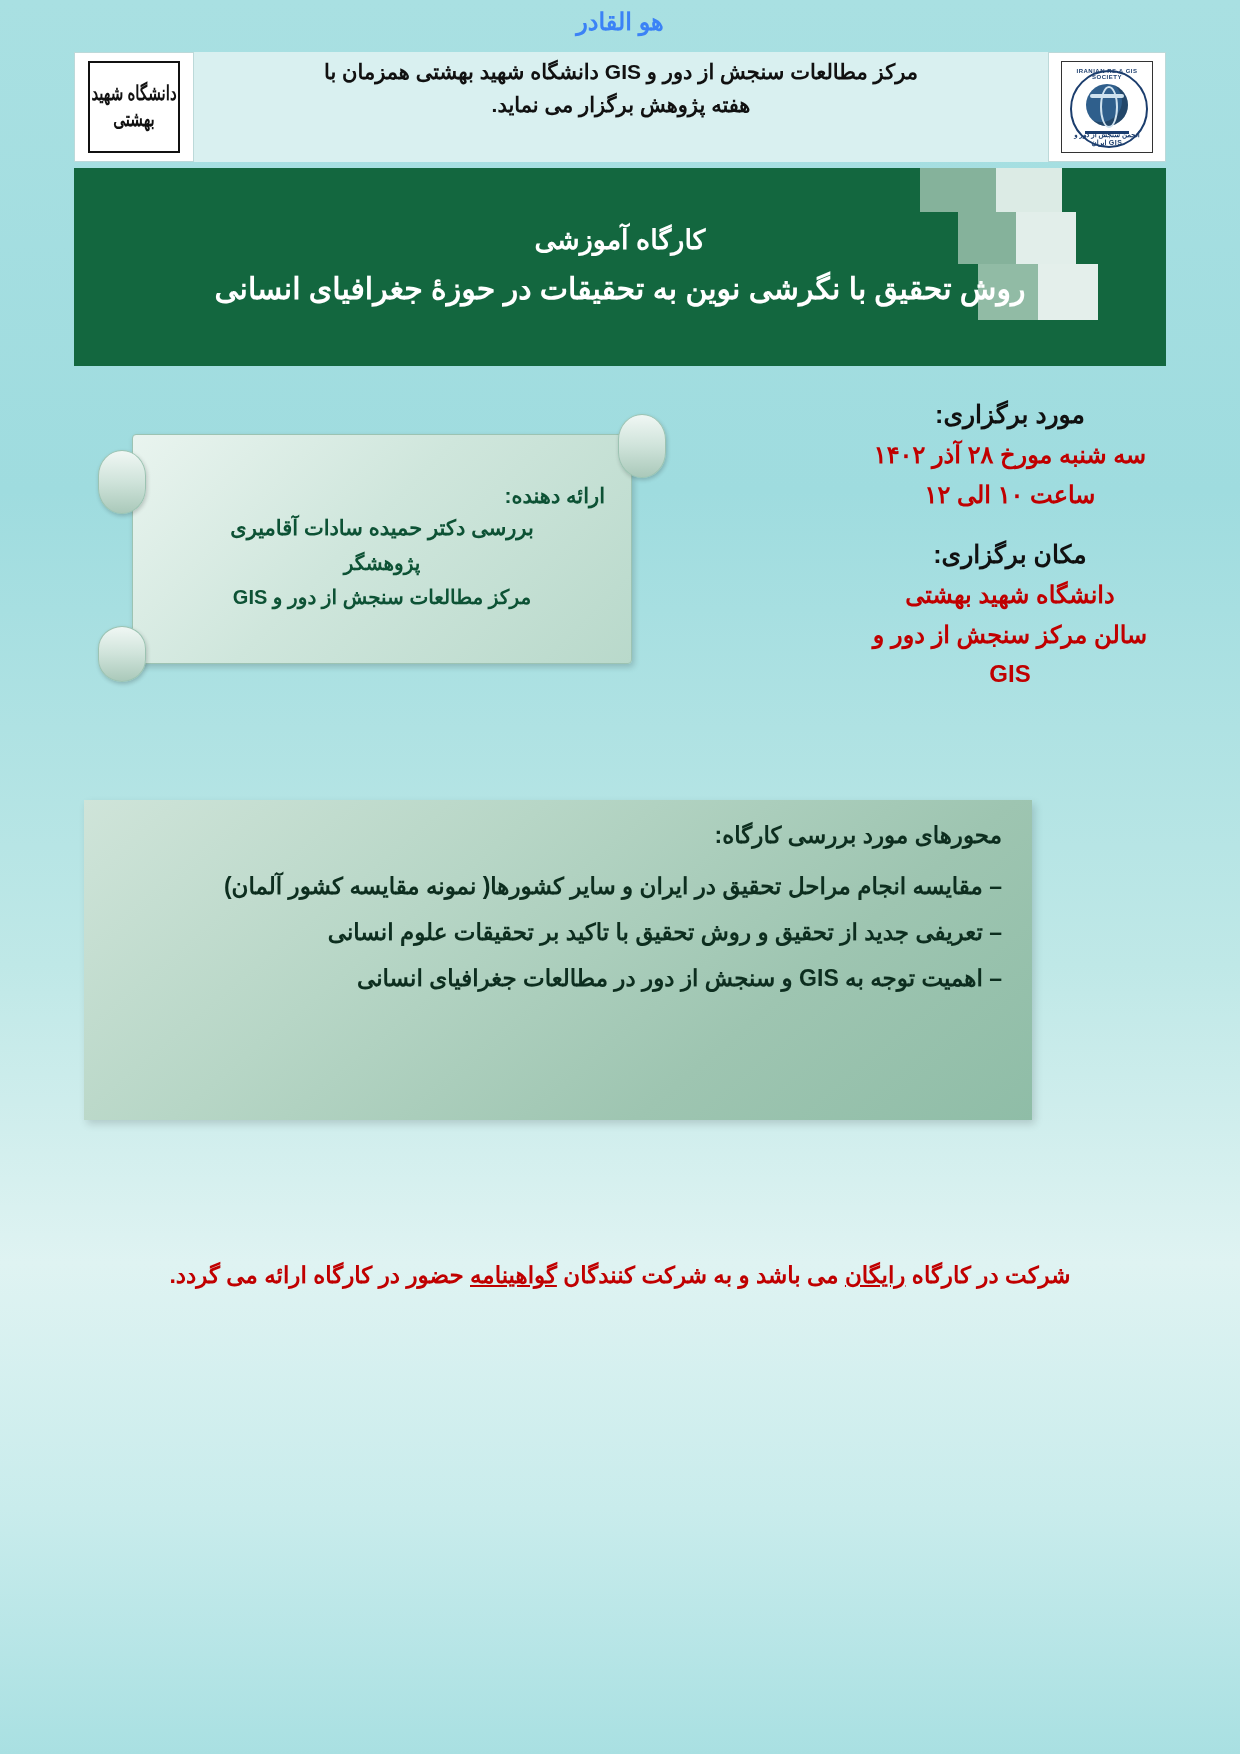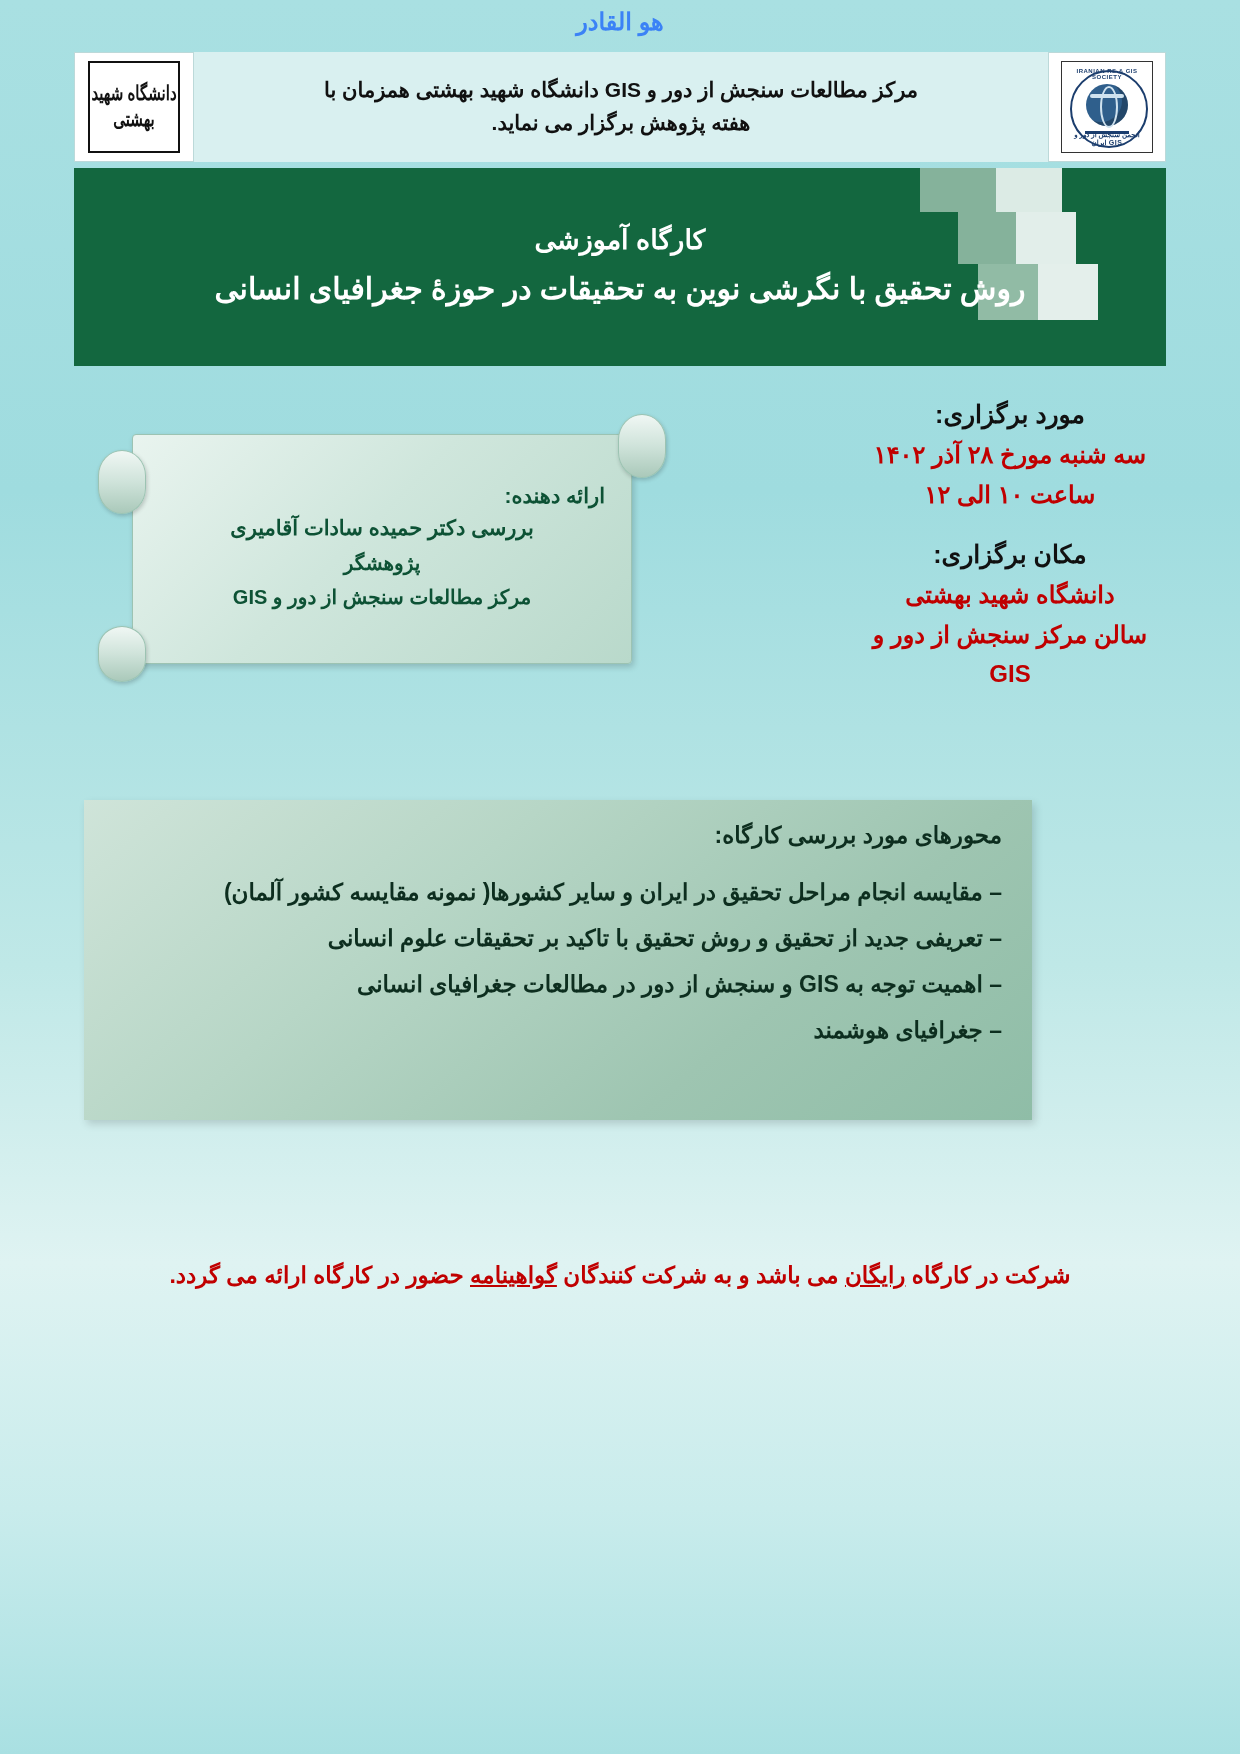--- a/index.html
+++ b/index.html
@@ -49,21 +49,21 @@
     flex: 0 0 120px;
     border: 1px solid #bcd9d9;
     box-sizing: border-box;
   }
   .logo-box.left {
     flex: 0 0 118px;
   }
   .header-text {
     flex: 1 1 auto;
     display: flex;
-    align-items: center;
+    align-items: flex-start;
     justify-content: center;
     padding: 4px 14px;
     text-align: center;
   }
   .header-text p {
     margin: 0;
     font-size: 21px;
     font-weight: bold;
     color: #111;
     line-height: 1.55;
@@ -312,21 +312,21 @@
     background: linear-gradient(140deg, #cfe4d9 0%, #b7d6c6 35%, #9ec5b1 70%, #8fbda7 100%);
     box-shadow: 3px 4px 8px rgba(0,0,0,.15);
     padding: 22px 30px;
     box-sizing: border-box;
     text-align: right;
   }
   .topics .heading {
     font-size: 23px;
     font-weight: bold;
     color: #0d2e1f;
-    margin-bottom: 20px;
+    margin-bottom: 14px;
   }
   .topics ul {
     list-style: none;
     margin: 0;
     padding: 0;
   }
   .topics li {
     font-size: 23px;
     font-weight: bold;
     color: #0d2e1f;
@@ -415,19 +415,18 @@
   <div class="curl tl"></div>
   <div class="curl bl"></div>
 </div>
 
 <div class="topics">
   <div class="heading">محورهای مورد بررسی کارگاه:</div>
   <ul>
     <li>– مقایسه انجام مراحل تحقیق در ایران و سایر کشورها( نمونه مقایسه کشور آلمان)</li>
     <li>– تعریفی جدید از تحقیق و روش تحقیق با تاکید بر تحقیقات علوم انسانی</li>
     <li>– اهمیت توجه به GIS و سنجش از دور در مطالعات جغرافیای انسانی</li>
-    <li>– جغرافیای هوشمند</li>
   </ul>
 </div>
 
 <div class="footer-note">
   <span>شرکت در کارگاه </span><span class="u">رایگان</span><span> می باشد و  به شرکت کنندگان </span><span class="u">گواهینامه</span><span> حضور در کارگاه ارائه می گردد.</span>
 </div>
 
 </body></html>

